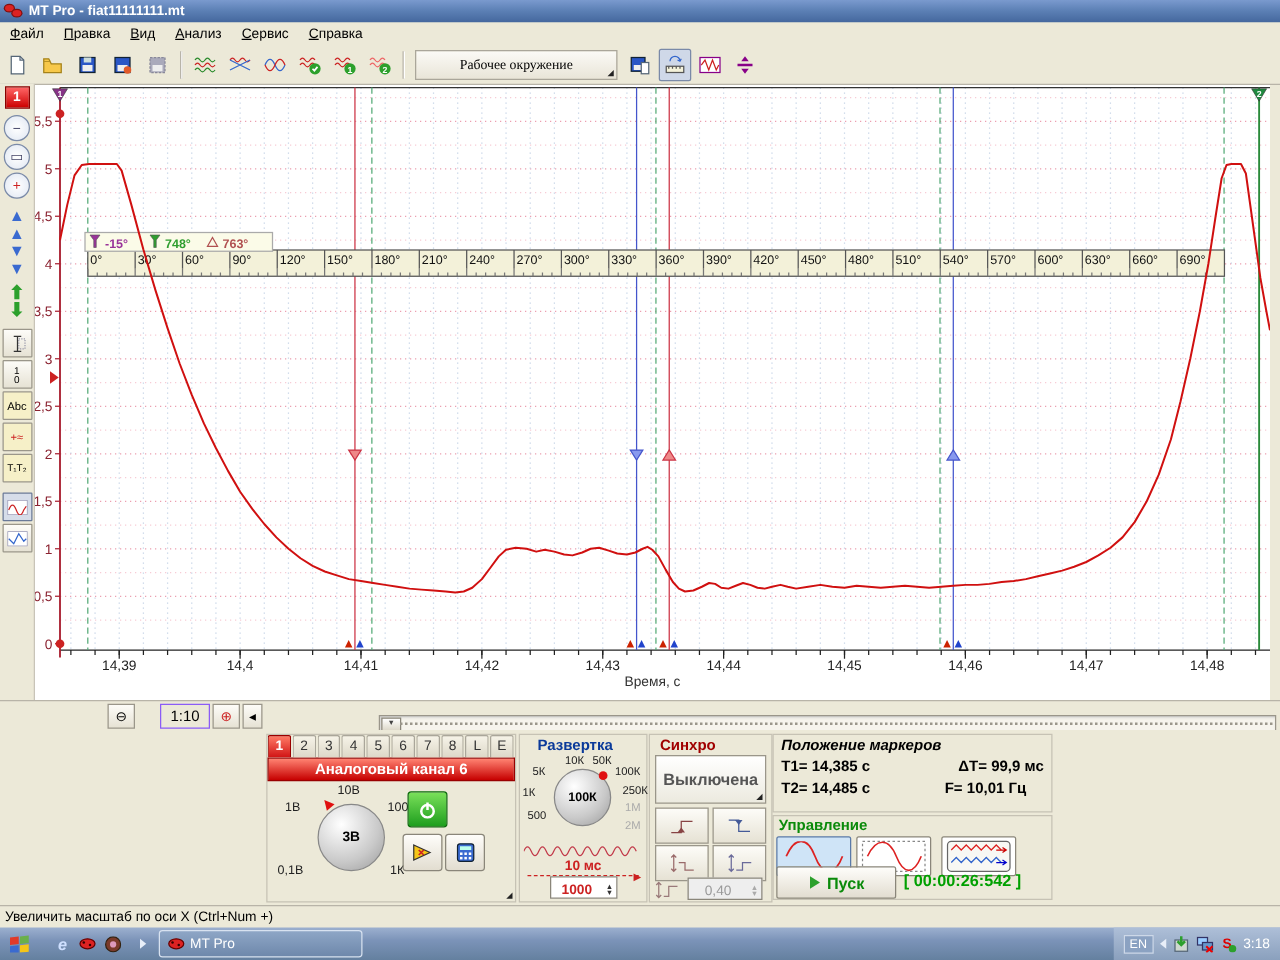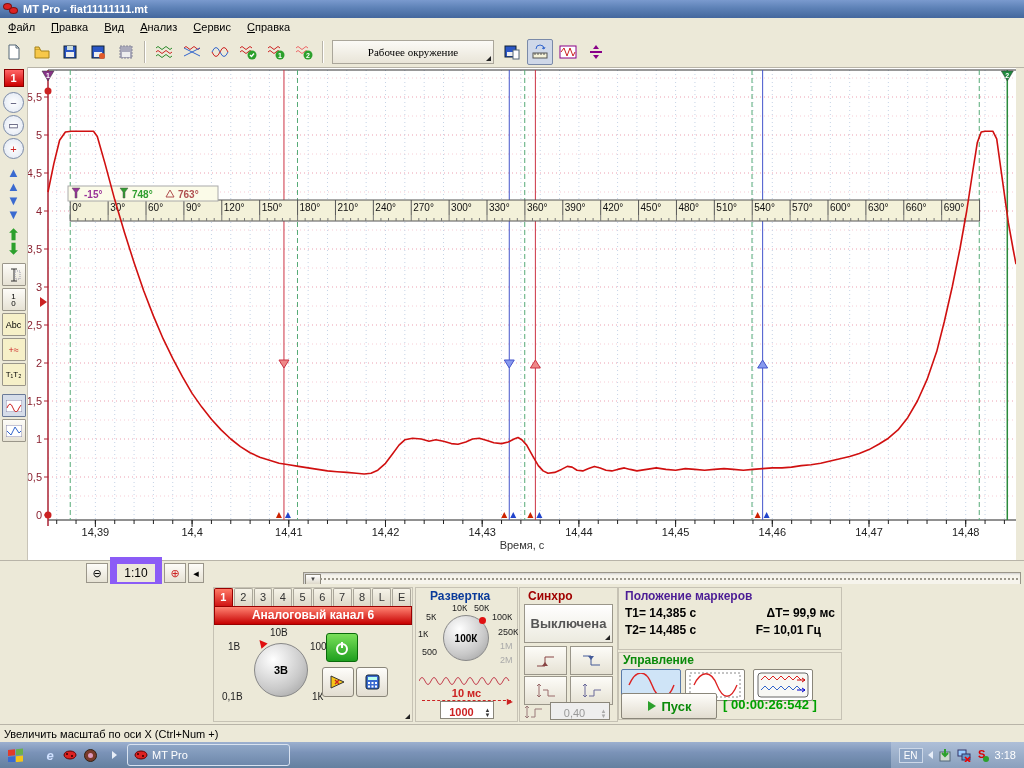--- a/index.html
+++ b/index.html
@@ -36,21 +36,21 @@
   .ls-arrow.green{color:#2ca02c;font-size:15px;}
   .ls-btn{width:22px;height:21px;border:1px solid #9a968a;background:linear-gradient(#fdfcf8,#e6e2d4);
      display:flex;align-items:center;justify-content:center;margin:1px 0;font-size:9px;border-radius:1px;}
   .ls-btn.pressed{background:#d6dde9;border-color:#6a7a98;}
   
   #chartbox{left:28px;top:68px;width:988px;height:492px;background:#fff;}
   
   #zoomrow{left:0;top:560px;width:1024px;height:24px;background:#ECE9D8;border-top:1px solid #b8b4a8;display:flex;align-items:center;}
   .zr-btn{width:20px;height:18px;border:1px solid #9a968a;background:linear-gradient(#fdfcf8,#e6e2d4);
      display:flex;align-items:center;justify-content:center;margin-left:2px;font-size:11px;}
-  #zoom-scale{min-width:38px;height:18px;border:7px solid #8b5cf6;background:#ECE9D8;display:flex;align-items:center;justify-content:center;margin-left:2px;font-size:12px;}
+  #zoom-scale{min-width:38px;height:18px;border:1px solid #8b5cf6;background:#ECE9D8;display:flex;align-items:center;justify-content:center;margin-left:20px;font-size:12px;}
   #hslider{left:303px;top:572px;width:716px;height:13px;border:1px solid #9a968a;background:#f6f4ec;
      box-shadow:inset 1px 1px 2px #ccc;}
   #hslider .track{position:absolute;left:16px;right:2px;top:5px;border-top:2px dotted #9a968a;}
   #hslider .thumb{position:absolute;left:1px;top:1px;width:14px;height:9px;border:1px solid #8a867a;
      background:linear-gradient(#fff,#ddd8ca);font-size:6px;line-height:9px;text-align:center;color:#444;}
   
   #controls{left:0;top:584px;width:1024px;height:140px;background:#ECE9D8;}
   .panel-title{font-weight:bold;font-size:12px;}
   
   #channel-box{left:213px;top:3px;width:198px;height:133px;border:1px solid #c6c2b4;}
@@ -76,21 +76,21 @@
   .spin{position:absolute;border:1px solid #8a867a;background:#fff;display:flex;align-items:flex-end;}
   .spin .val{flex:1;text-align:center;font-weight:bold;}
   .spin .arrows{width:11px;display:flex;flex-direction:column;font-size:6px;line-height:5px;color:#333;text-align:center;}
   .sync-btn{position:absolute;width:41px;height:27px;border:1px solid #9a968a;background:linear-gradient(#fdfcf8,#e6e2d4);
      display:flex;align-items:center;justify-content:center;}
   #sync-mode{position:absolute;left:4px;top:16px;width:87px;height:37px;border:1px solid #9a968a;
      background:linear-gradient(#ffffff,#eceadf);display:flex;align-items:center;justify-content:center;
      font-weight:bold;font-size:13px;color:#555;}
   
   #markers-box{left:618px;top:3px;width:224px;height:63px;border:1px solid #c6c2b4;position:absolute;padding:1px 6px;box-sizing:border-box;}
-  #markers-box .panel-title{color:#4c1d95;}
+  #markers-box .panel-title{color:#000000;font-style:italic;}
   .mrow{display:flex;justify-content:space-between;font-weight:bold;font-size:12px;margin-top:3px;}
   
   #ctl-box{left:618px;top:68px;width:224px;height:68px;border:1px solid #c6c2b4;position:absolute;padding:0 4px;box-sizing:border-box;}
   #ctl-box .panel-title{color:#0a8a0a;}
   .mode-btn{position:absolute;width:58px;height:30px;border:1px solid #8a867a;border-radius:2px;
      background:#fff;display:flex;align-items:center;justify-content:center;}
   .mode-btn.pressed{background:#cfe4f7;border-color:#5a7aa8;}
   #start-btn{position:absolute;left:2px;top:40px;width:94px;height:24px;border:1px solid #8a867a;border-radius:2px;
      background:linear-gradient(#fefdfa,#e2ddd0);display:flex;align-items:center;justify-content:center;
      color:#0a8a0a;font-weight:bold;font-size:13px;gap:5px;}

